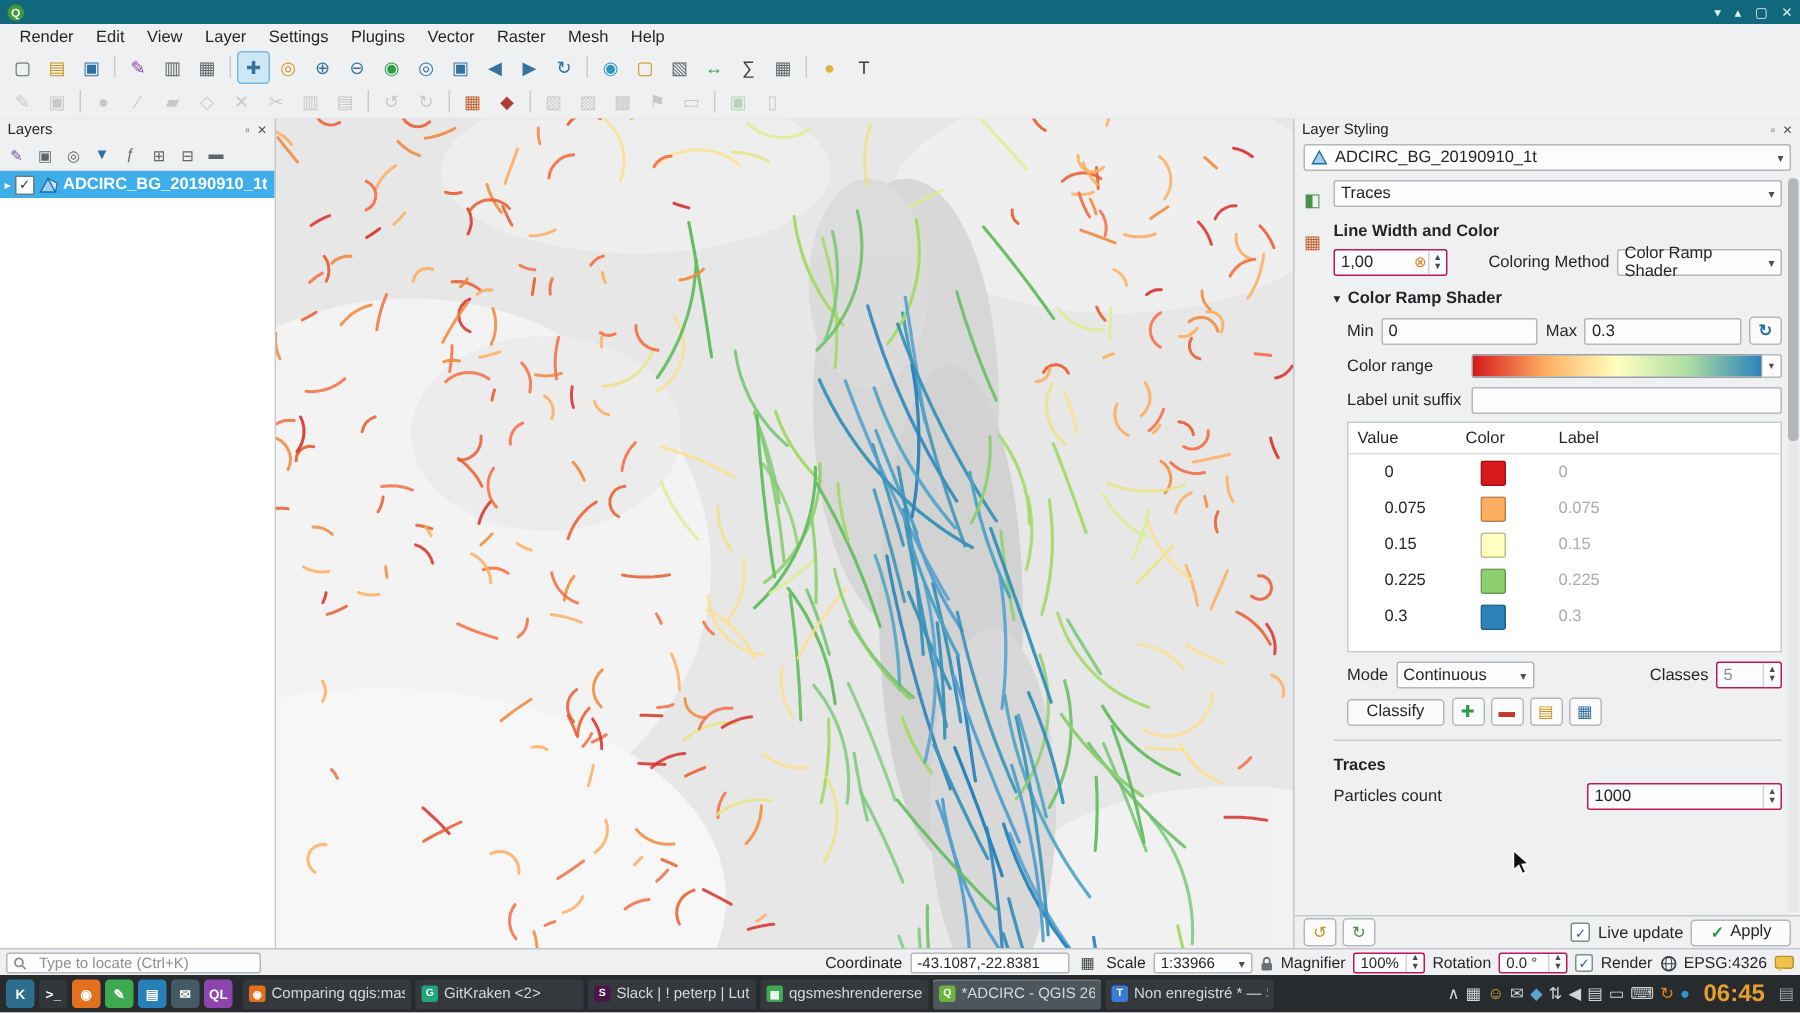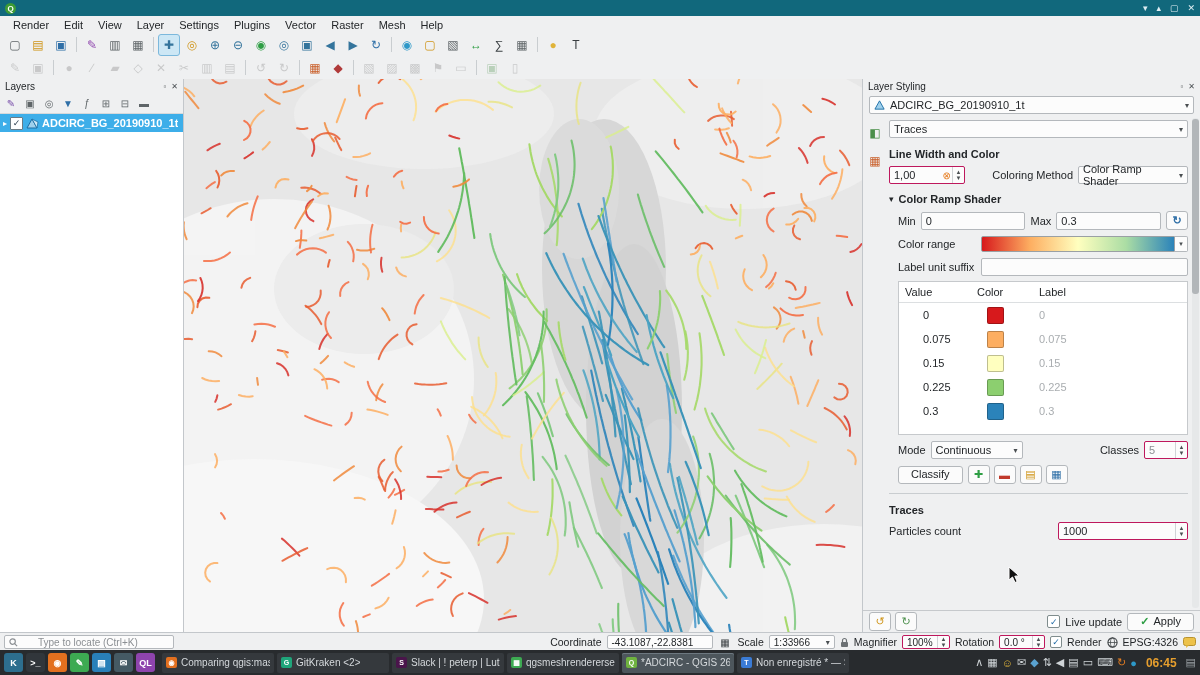--- a/index.html
+++ b/index.html
@@ -83,37 +83,37 @@
   .sh-c3{flex:1;color:#a9adb0}
   .swatch{width:15px;height:15px;border-radius:2px;border:1px solid rgba(0,0,0,.25)}
   .mini-btn{width:22px;height:19px;display:inline-flex;align-items:center;justify-content:center;
         background:#fbfbfb;border:1px solid #b4b8bc;border-radius:3px;font-size:11px;box-sizing:border-box}
   .hsep{height:1px;background:#c9cdd0;margin:9px 0 0}
   #sp-bottom{height:21px;border-top:1px solid #c6c9cc;display:flex;align-items:center;gap:5px;padding:0 6px}
   .gray{color:#8b8f93}
   
   .statusbar{position:absolute;left:0;right:0;top:632px;height:18px;background:#eff0f1;border-top:1px solid #c3c7cb;
         display:flex;align-items:center;padding:0 4px;gap:5px;font-size:10.5px}
-  .locate{width:170px;height:14px;font-size:10px;color:#8b8f93;gap:20px}
+  .locate{width:170px;height:14px;font-size:10px;color:#8b8f93;gap:8px}
   .sb-box{height:14px;font-size:10px;align-items:center}
   .sb-ico{width:15px;height:14px;display:inline-flex;align-items:center;justify-content:center;font-size:10px;color:#3a3f42}
   
   .taskbar{position:absolute;left:0;right:0;top:650px;height:25px;background:#282b2e;display:flex;
         align-items:center;padding:0 4px;gap:3px;color:#d5d9dc;font-size:10px}
   .launch{width:19px;height:19px;border-radius:3px;display:inline-flex;align-items:center;justify-content:center;
         color:#fff;font-size:9px;font-weight:bold;flex:none}
   .task{flex:none;width:112px;height:20px;background:#35393d;border-radius:2px;display:flex;align-items:center;
         gap:4px;padding:0 4px;box-sizing:border-box;overflow:hidden}
   .task.active{background:#4d565c;box-shadow:inset 0 1px 0 #6d7880}
   .task-ico{width:11px;height:11px;border-radius:2px;flex:none;display:inline-flex;align-items:center;
         justify-content:center;color:#fff;font-size:7px;font-weight:bold}
   .task-label{white-space:nowrap;overflow:hidden}
   .tray{display:flex;align-items:center;gap:4px;margin-left:auto}
   .tray span{font-size:11px}
-  .clock{color:#e59e2e;font-size:12px;font-weight:bold;margin:0 6px}
+  .clock{color:#e59e2e;font-size:16px;font-weight:bold;margin:0 6px}
   .cursor{position:absolute;left:1008px;top:566px;z-index:50;pointer-events:none}
 </style>
 </head>
 <body>
 
 <div class="titlebar">
   <span class="tb-logo">Q</span>
   <span class="tb-controls" id="win-controls">
       <span>▾</span>
       <span>▴</span>

